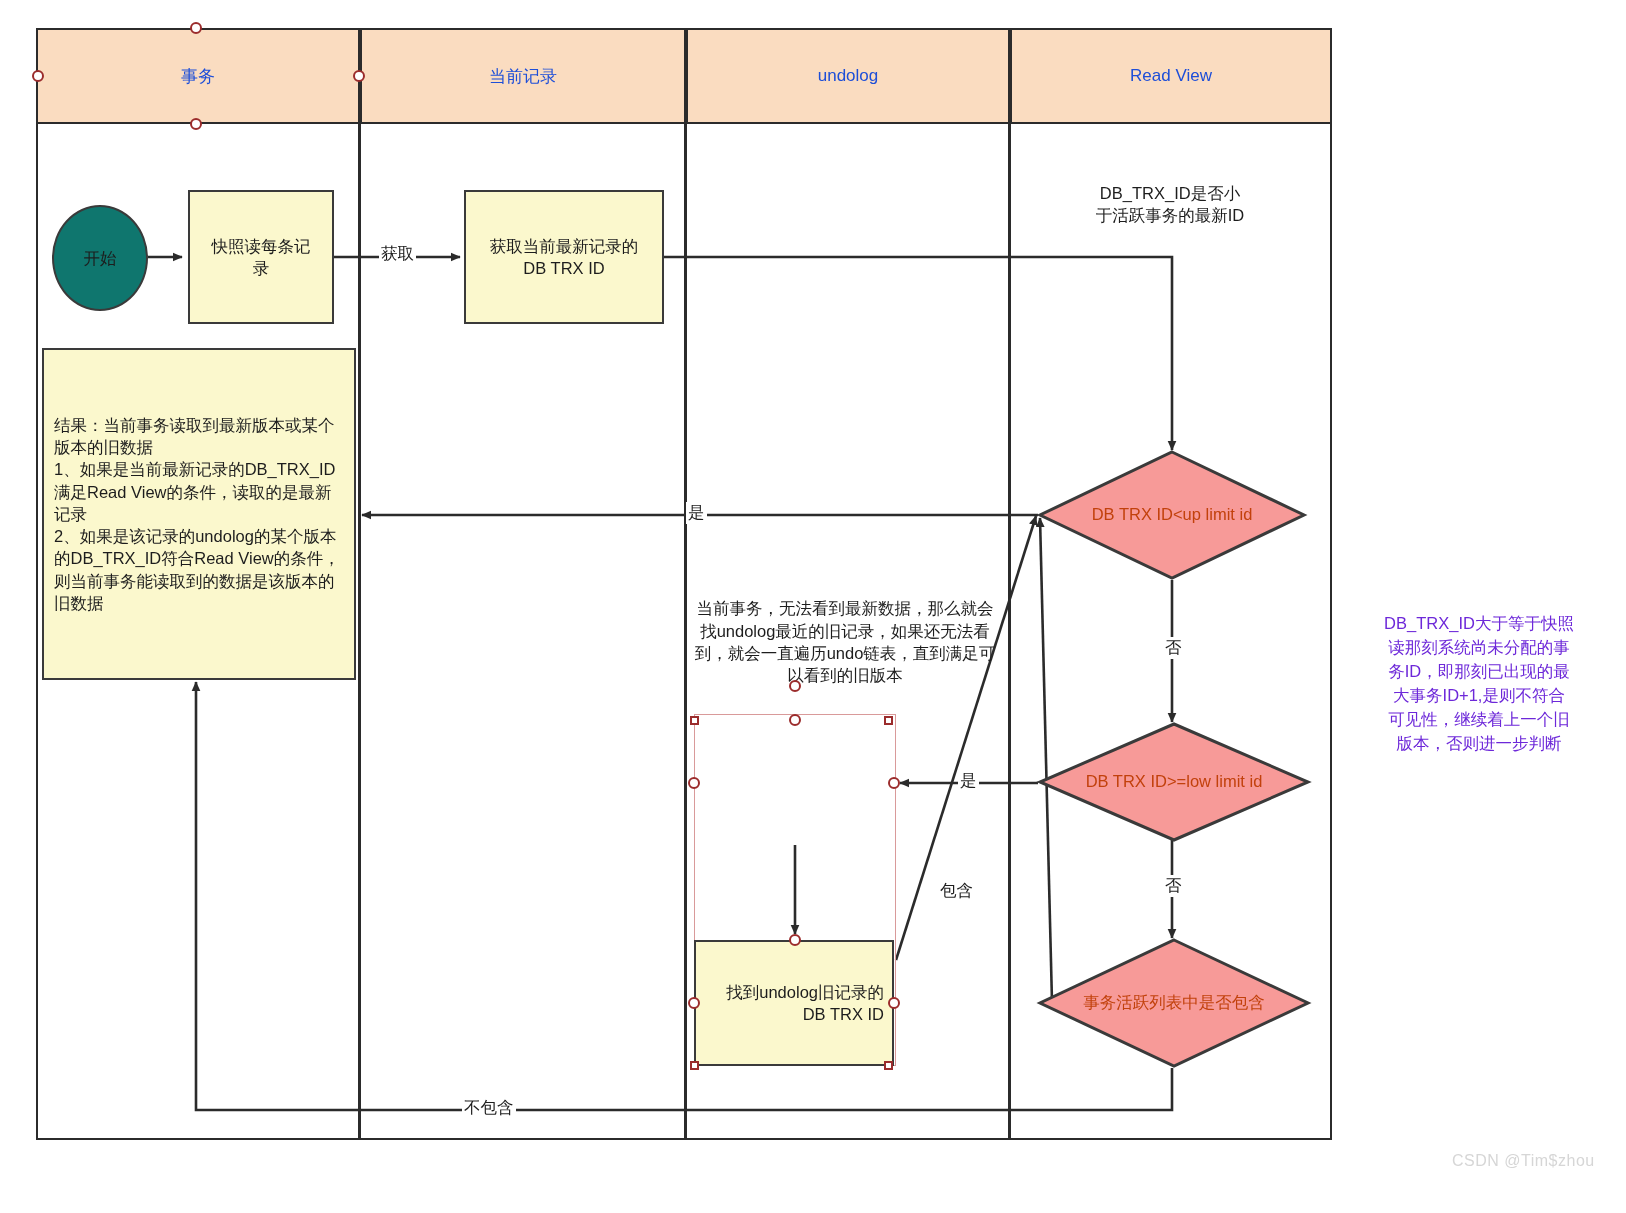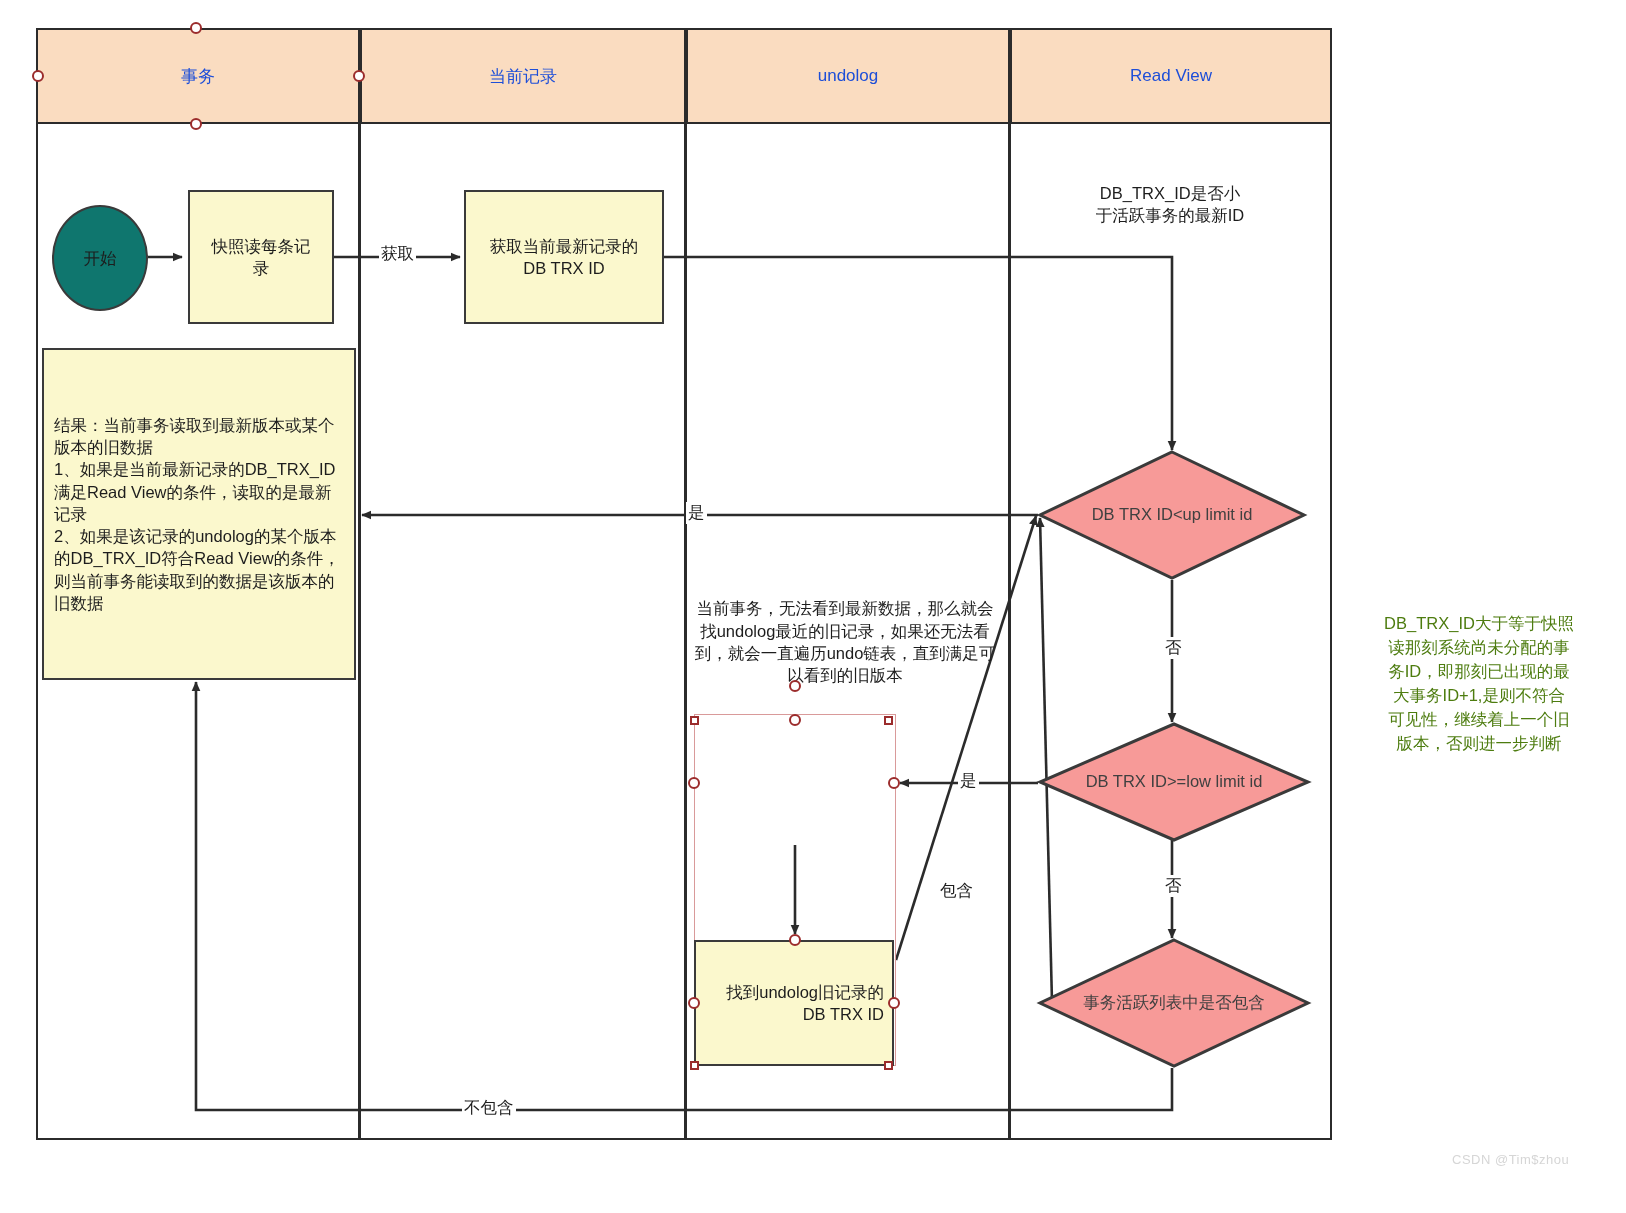--- a/index.html
+++ b/index.html
@@ -14,32 +14,32 @@
   .node{position:absolute;box-sizing:border-box;display:flex;align-items:center;justify-content:center;
         text-align:center;font-size:16.5px;color:#1d1d1d;line-height:1.35;}
   .proc{background:#fbf8cd;border:2.5px solid #3a3a3a;}
   .start{background:#0f766e;border:2.5px solid #3a3a3a;border-radius:50%;}
   .note-plain{background:transparent;border:none;}
 
   .diamond-wrap{position:absolute;}
   .diamond-wrap svg{display:block;overflow:visible;}
   .diamond-label{position:absolute;left:0;top:0;width:100%;height:100%;
         display:flex;align-items:center;justify-content:center;text-align:center;
-        font-size:16.5px;color:#404040;pointer-events:none;line-height:1.3;}
+        font-size:16.5px;color:#c2410c;pointer-events:none;line-height:1.3;}
 
   .edge-label{position:absolute;font-size:16.5px;color:#1d1d1d;background:#fff;padding:0 2px;white-space:nowrap;}
 
   svg.wires{position:absolute;left:0;top:0;width:1626px;height:1213px;pointer-events:none;}
 
   .handle-sq{position:absolute;width:9px;height:9px;background:#fff;border:2px solid #9b2c2c;box-sizing:border-box;}
   .handle-ci{position:absolute;width:12px;height:12px;border-radius:50%;background:#fff;border:2px solid #9b2c2c;box-sizing:border-box;}
   .sel-outline{position:absolute;border:1.5px solid #d99a9a;box-sizing:border-box;pointer-events:none;}
 
-  .watermark{position:absolute;font-size:13px;color:#d6d6d6;letter-spacing:.5px;}
-  .side-note{position:absolute;font-size:16.5px;color:#4d7c0f;text-align:center;line-height:1.45;}
+  .watermark{position:absolute;font-size:16px;color:#d6d6d6;letter-spacing:.5px;}
+  .side-note{position:absolute;font-size:16.5px;color:#6d28d9;text-align:center;line-height:1.45;}
   .ml{white-space:pre-line;}
 </style>
 </head>
 <body>
 
 <div id="canvas">
 
   <div class="swimlane-frame" style="left:36px;top:28px;width:1296px;height:1112px;"></div>
 
   <div class="lane-head" style="left:36px;top:28px;width:324px;height:96px;">

